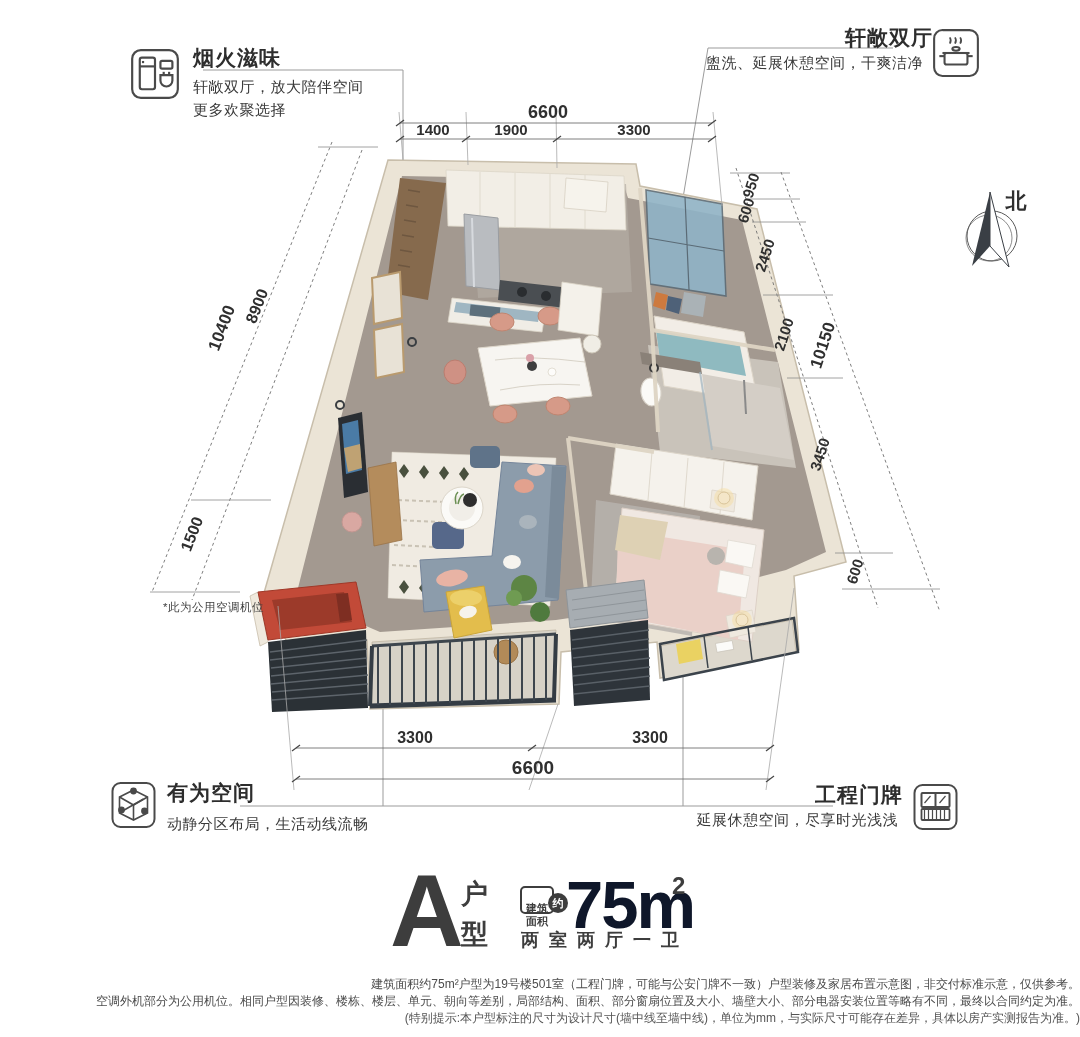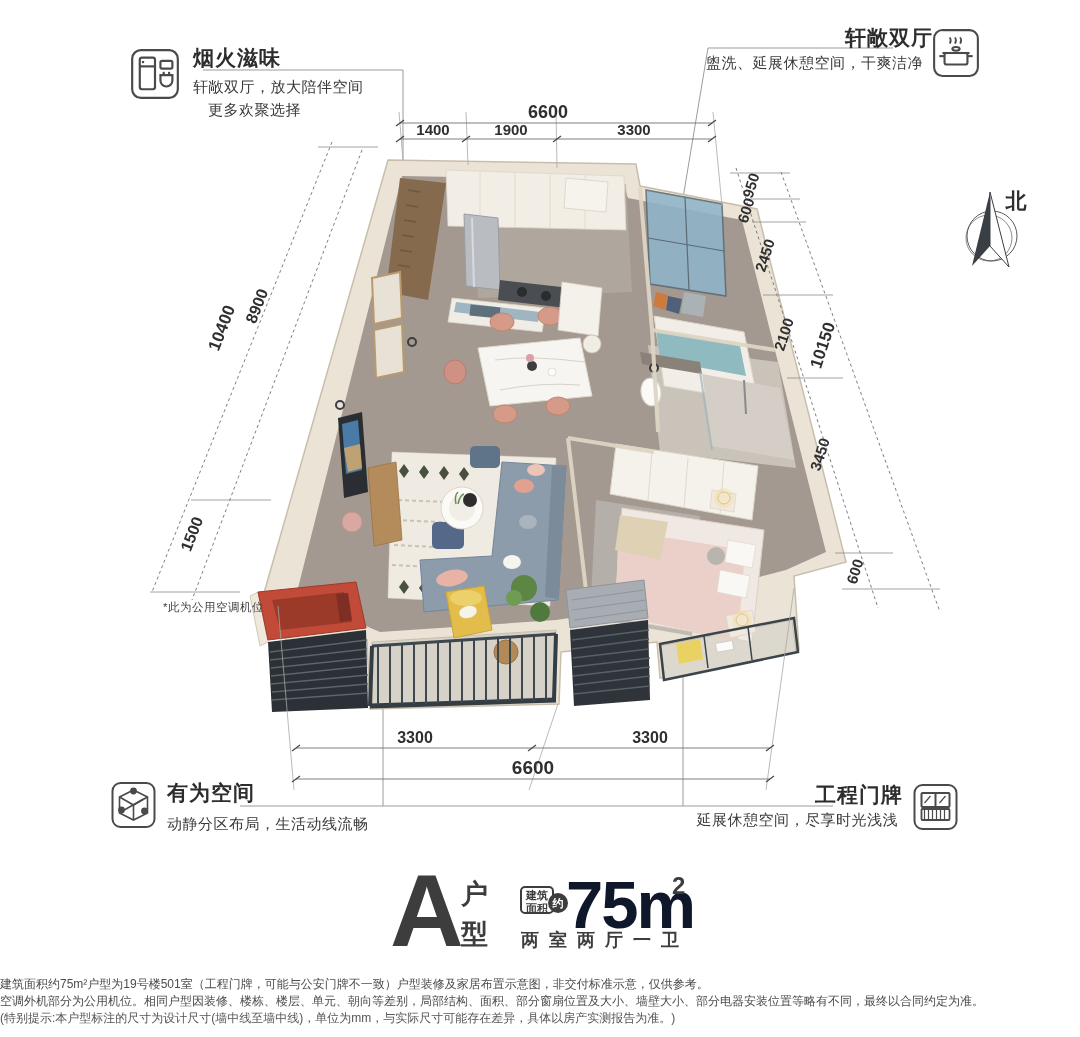--- a/index.html
+++ b/index.html
@@ -8,28 +8,28 @@
   .abs{position:absolute;}
   svg{display:block;}
   
   .fi-title{font-size:21px;font-weight:700;color:#2d2d2d;letter-spacing:1px;white-space:nowrap;}
   .fi-desc{font-size:15px;color:#3a3a3a;letter-spacing:.5px;white-space:nowrap;}
   .icon-box{width:50px;height:54px;}
   
   .big-a{font-size:102px;font-weight:700;color:#3d3d3d;line-height:.82;}
   .hz-char{font-size:27px;font-weight:700;color:#3d3d3d;line-height:1;}
   .area-badge{width:34px;height:28px;border:2px solid #3d3d3d;border-radius:5px;
-              font-size:11px;font-weight:700;line-height:13px;text-align:center;color:#3d3d3d;box-sizing:border-box;padding-top:1px;}
+              font-size:11px;font-weight:700;line-height:13px;text-align:center;color:#3d3d3d;box-sizing:border-box;padding-top:14px;}
   .yue-circle{width:20px;height:20px;border-radius:50%;background:#3d3d3d;color:#fff;
               font-size:11px;font-weight:700;line-height:20px;text-align:center;}
   .area-val{font-size:67px;font-weight:600;color:#0f172a;line-height:.8;letter-spacing:-2px;}
   .area-sup{font-size:24px;font-weight:700;color:#3d3d3d;}
   .rooms-line{font-size:18px;font-weight:700;color:#3d3d3d;letter-spacing:10px;white-space:nowrap;}
   
-  .disc{width:1080px;text-align:left;font-size:12px;color:#4c4c4c;line-height:17px;white-space:nowrap;}
+  .disc{width:1080px;text-align:right;font-size:12px;color:#4c4c4c;line-height:17px;white-space:nowrap;}
   .ac-note{font-size:11.5px;color:#3f3f3f;letter-spacing:.5px;}
 </style>
 </head>
 <body>
 
 <div class="canvas">
 
   <svg class="abs" style="left:0;top:0" width="1080" height="1037" viewBox="0 0 1080 1037">
 
     <g stroke="#9b9b9b" stroke-width="1" fill="none">
@@ -328,21 +328,21 @@
       <line x1="9" y1="17" x2="23" y2="17"></line>
         <line x1="12" y1="12" x2="12" y2="14"></line>
       <rect x="28" y="12" width="11" height="7" rx="1.5"></rect>
       <path d="M28,25 h11 v5 a5.5,5.5 0 0 1 -11,0 z"></path>
       <line x1="31" y1="22" x2="31" y2="25"></line>
         <line x1="36" y1="22" x2="36" y2="25"></line>
     </svg>
   </div>
   <div class="abs fi-title" style="left:193px;top:44px">烟火滋味</div>
   <div class="abs fi-desc" style="left:193px;top:78px">轩敞双厅，放大陪伴空间</div>
-  <div class="abs fi-desc" style="left:208px;top:101px">更多欢聚选择</div>
+  <div class="abs fi-desc" style="left:193px;top:101px">更多欢聚选择</div>
 
   <div class="abs icon-box" style="left:932px;top:28px">
     <svg width="48" height="50" viewBox="0 0 46 48" fill="none" stroke="#4a4a4a" stroke-width="2">
       <rect x="2" y="2" width="42" height="44" rx="8"></rect>
       <path d="M17,9 q2,3 0,6 M22,9 q2,3 0,6 M27,9 q2,3 0,6" stroke-width="1.6"></path>
       <ellipse cx="23" cy="20" rx="3.5" ry="1.8"></ellipse>
       <line x1="10" y1="24" x2="36" y2="24"></line>
       <rect x="12" y="24" width="22" height="11" rx="2"></rect>
       <line x1="7" y1="27" x2="12" y2="27"></line>
         <line x1="34" y1="27" x2="39" y2="27"></line>

